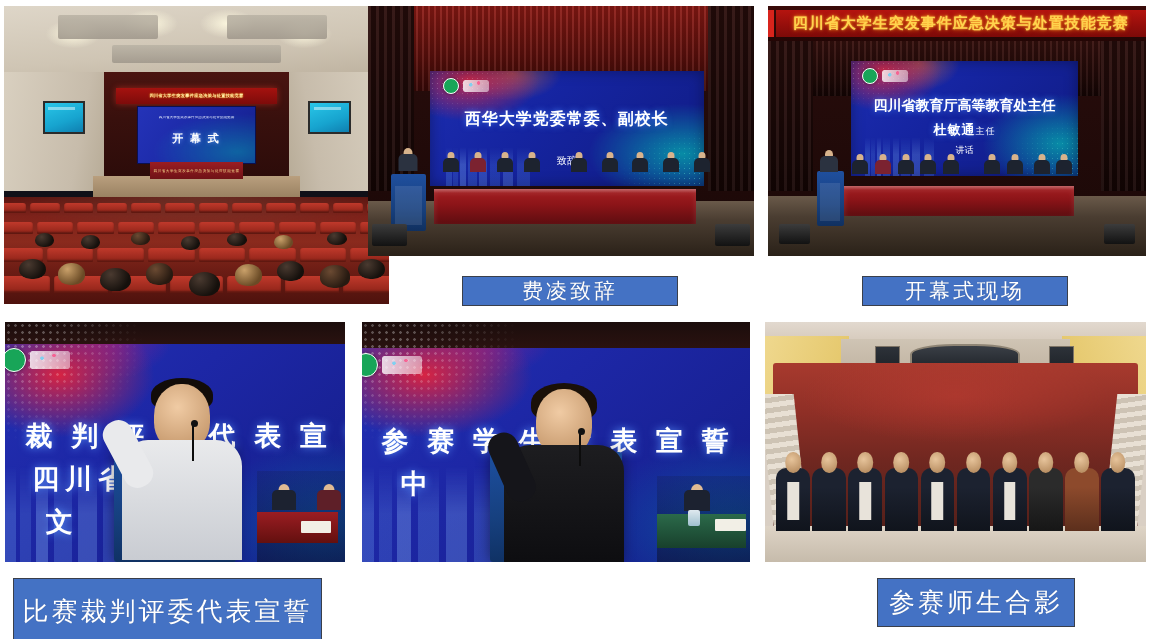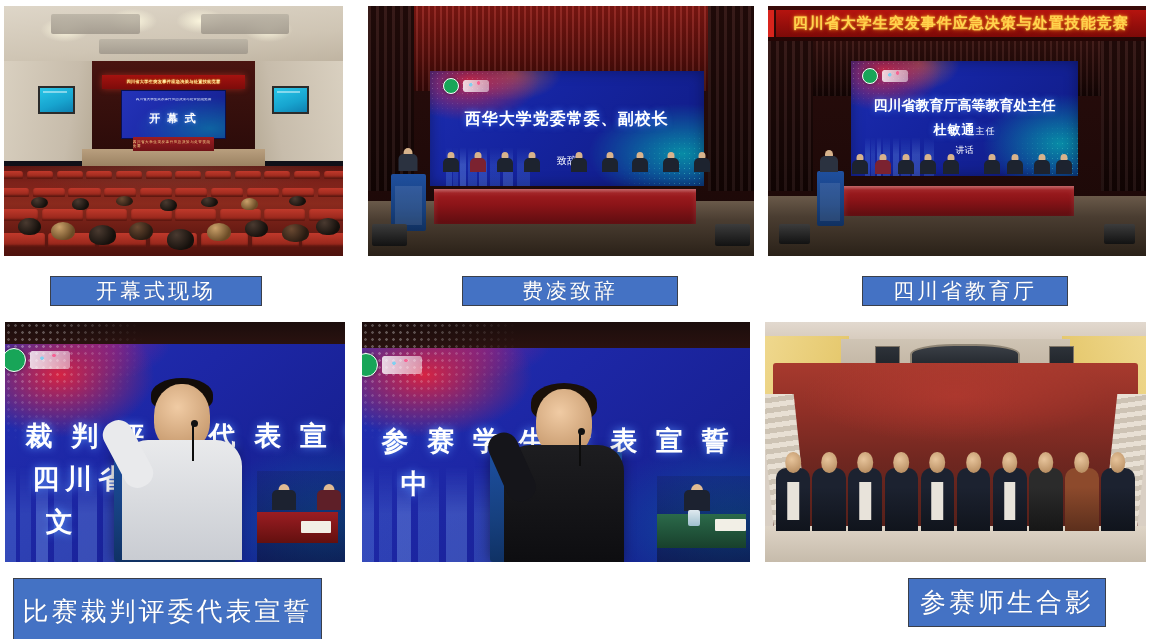--- a/index.html
+++ b/index.html
@@ -473,21 +473,21 @@
     width: 34%; height: 60%; background: #e8e3da;
   }
   .gp-prow .p.red { background: linear-gradient(180deg, #8d4a2c 30%, #5c2f1c 100%); }
   .gp-prow .p.dark { background: linear-gradient(180deg, #2b2b2b 30%, #161616 100%); }
 </style>
 </head>
 <body>
 
 <div class="page">
 
-  <div class="photo" style="left:4px; top:6px; width:339px; height:250px;">
+  <div class="photo" style="left:4px; top:6px; width:339px; height:298px;padding-left:46px;">
     <div class="photo-inner">
       <div class="p1-ceiling"></div>
       <div class="p1-ceilbar" style="left:14%; top:3%; width:26%;"></div>
       <div class="p1-ceilbar" style="left:58%; top:3%; width:26%;"></div>
       <div class="p1-ceilbar" style="left:28%; top:13%; width:44%; height:6%;"></div>
       <div class="p1-wall-l"></div>
       <div class="p1-wall-r"></div>
       <div class="p1-stagewall"></div>
 
       <div class="p1-banner">
@@ -566,21 +566,20 @@
         <div class="head" style="left:20%; top:36%; width:5%;  height:13%;"></div>
         <div class="head br" style="left:33%; top:33%; width:5%; height:12%;"></div>
         <div class="head" style="left:46%; top:37%; width:5%;  height:13%;"></div>
         <div class="head" style="left:58%; top:34%; width:5%;  height:12%;"></div>
         <div class="head lt" style="left:70%; top:36%; width:5%; height:13%;"></div>
         <div class="head" style="left:84%; top:33%; width:5%;  height:12%;"></div>
       </div>
     </div>
   </div>
 
-  <div class="caption small" style="left:50px; top:276px; width:212px; height:30px;">开幕式现场</div>
 
   <div class="photo" style="left:368px; top:6px; width:386px; height:250px;">
     <div class="photo-inner hall">
       <div class="curtain"></div>
       <div class="side-curtain" style="left:0;"></div>
       <div class="side-curtain" style="right:0;"></div>
 
       <div class="led" style="left:16%; right:13%; top:26%; height:46%;">
         <div class="dots"></div>
         <div class="dots2"></div>
@@ -717,21 +716,21 @@
       </div>
       <div class="person" style="left:13.5%; bottom:33%; width:20px; height:24px;">
         <div class="h" style="width:8px; height:9px;"></div>
           <div class="b" style="width:18px; height:16px; background:#2b3240;"></div>
       </div>
       <div class="speaker-box" style="left:3%; bottom:5%; width:8%; height:8%;"></div>
       <div class="speaker-box" style="right:3%; bottom:5%; width:8%; height:8%;"></div>
     </div>
   </div>
 
-  <div class="caption small" style="left:862px; top:276px; width:206px; height:30px;">四川省教育厅</div>
+  <div class="caption small" style="left:862px; top:276px; width:206px; height:30px;">开幕式现场</div>
 
   <div class="photo" style="left:5px; top:322px; width:340px; height:240px;">
     <div class="photo-inner">
       <div class="oath-bg"></div>
       <div class="oath-top"></div>
       <div class="oath-dots"></div>
       <div class="oath-skyline"></div>
 
       <div class="led-logo" style="left:-1%; top:11%;">
         <div class="seal" style="width:22px;height:22px;"></div>
@@ -854,15 +853,15 @@
         <div class="p f"></div>
         <div class="p"></div>
         <div class="p f"></div>
         <div class="p dark"></div>
         <div class="p red"></div>
         <div class="p"></div>
       </div>
     </div>
   </div>
 
-  <div class="caption large" style="left:908px; top:578px; width:198px; height:49px;text-align:right;">参赛师生合影</div>
+  <div class="caption large" style="left:877px; top:578px; width:198px; height:49px;text-align:right;">参赛师生合影</div>
 
 </div>
 
 </body></html>

